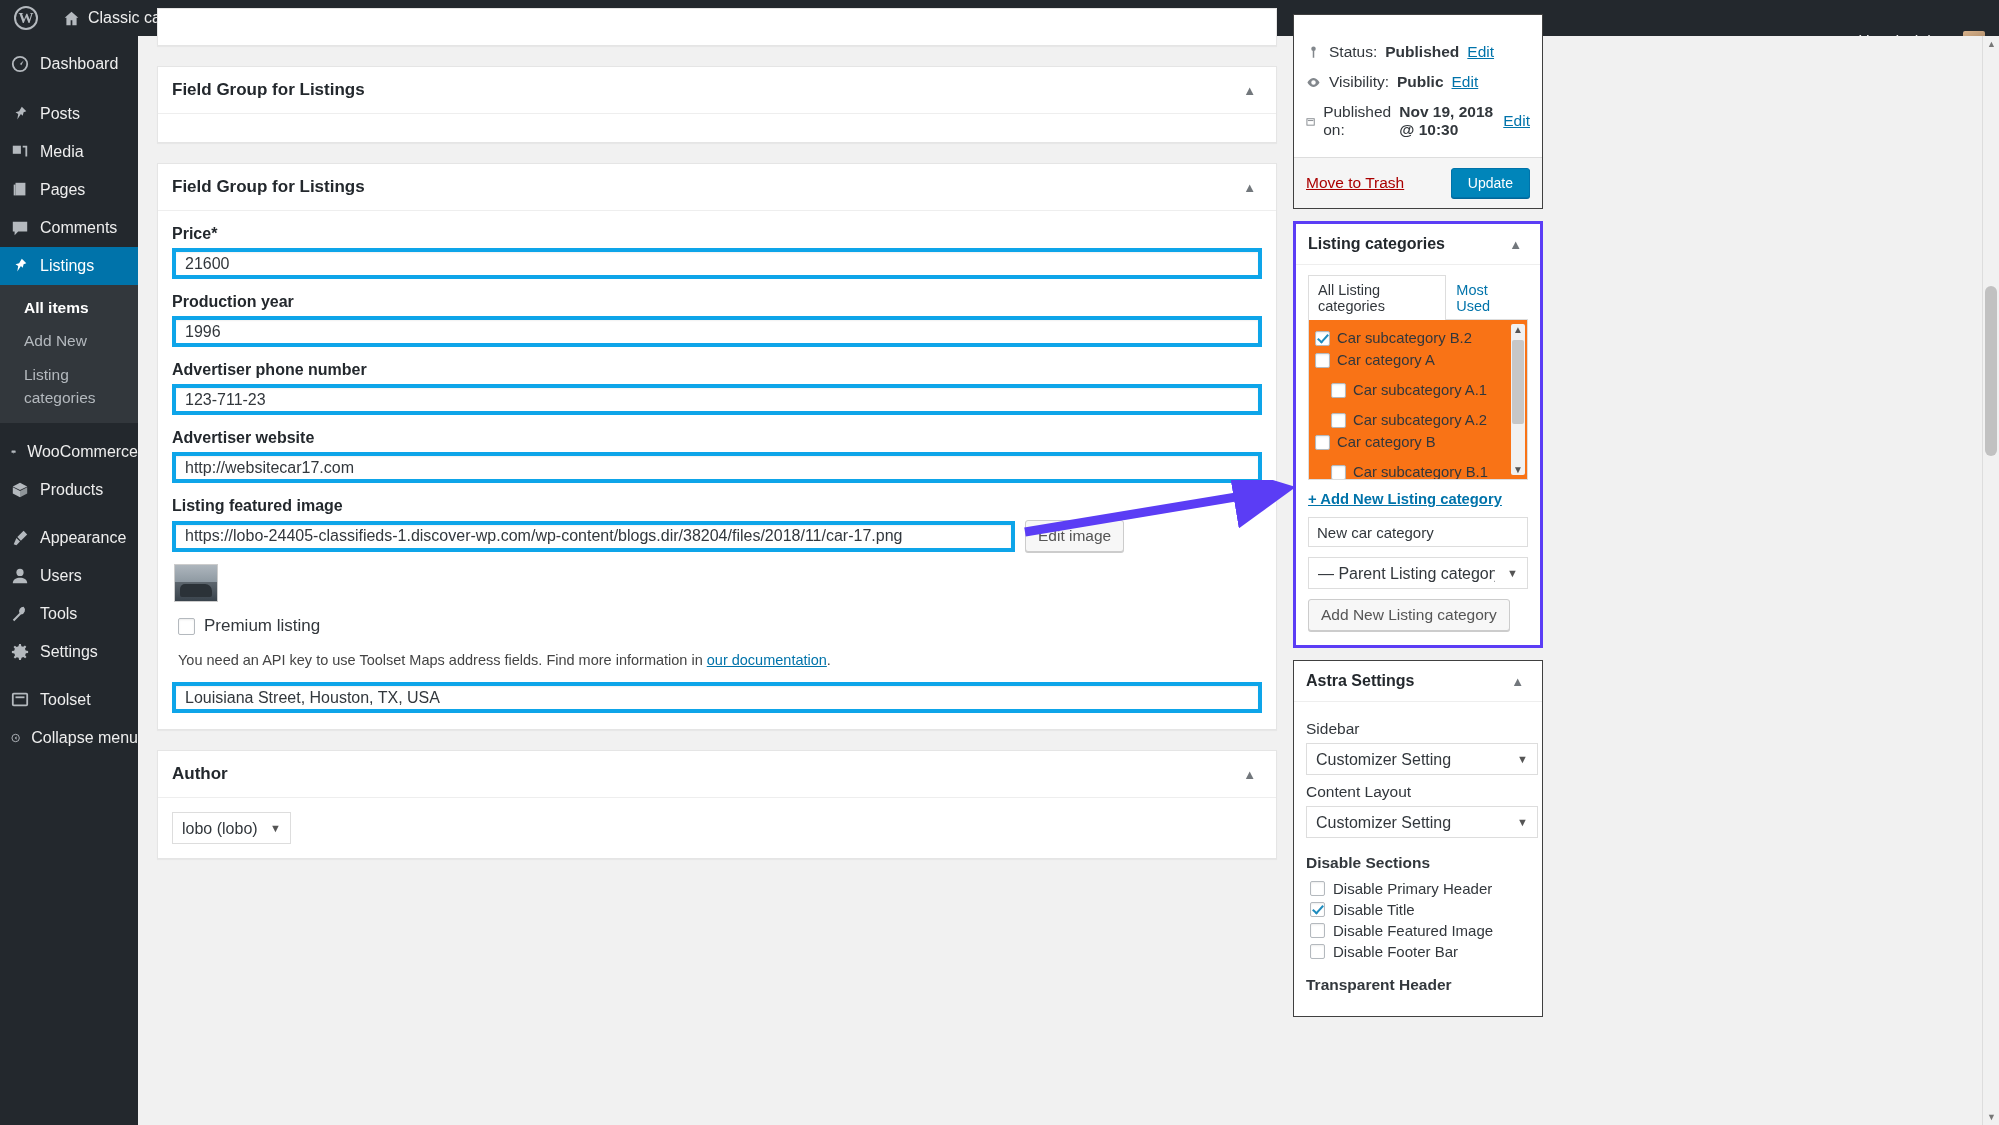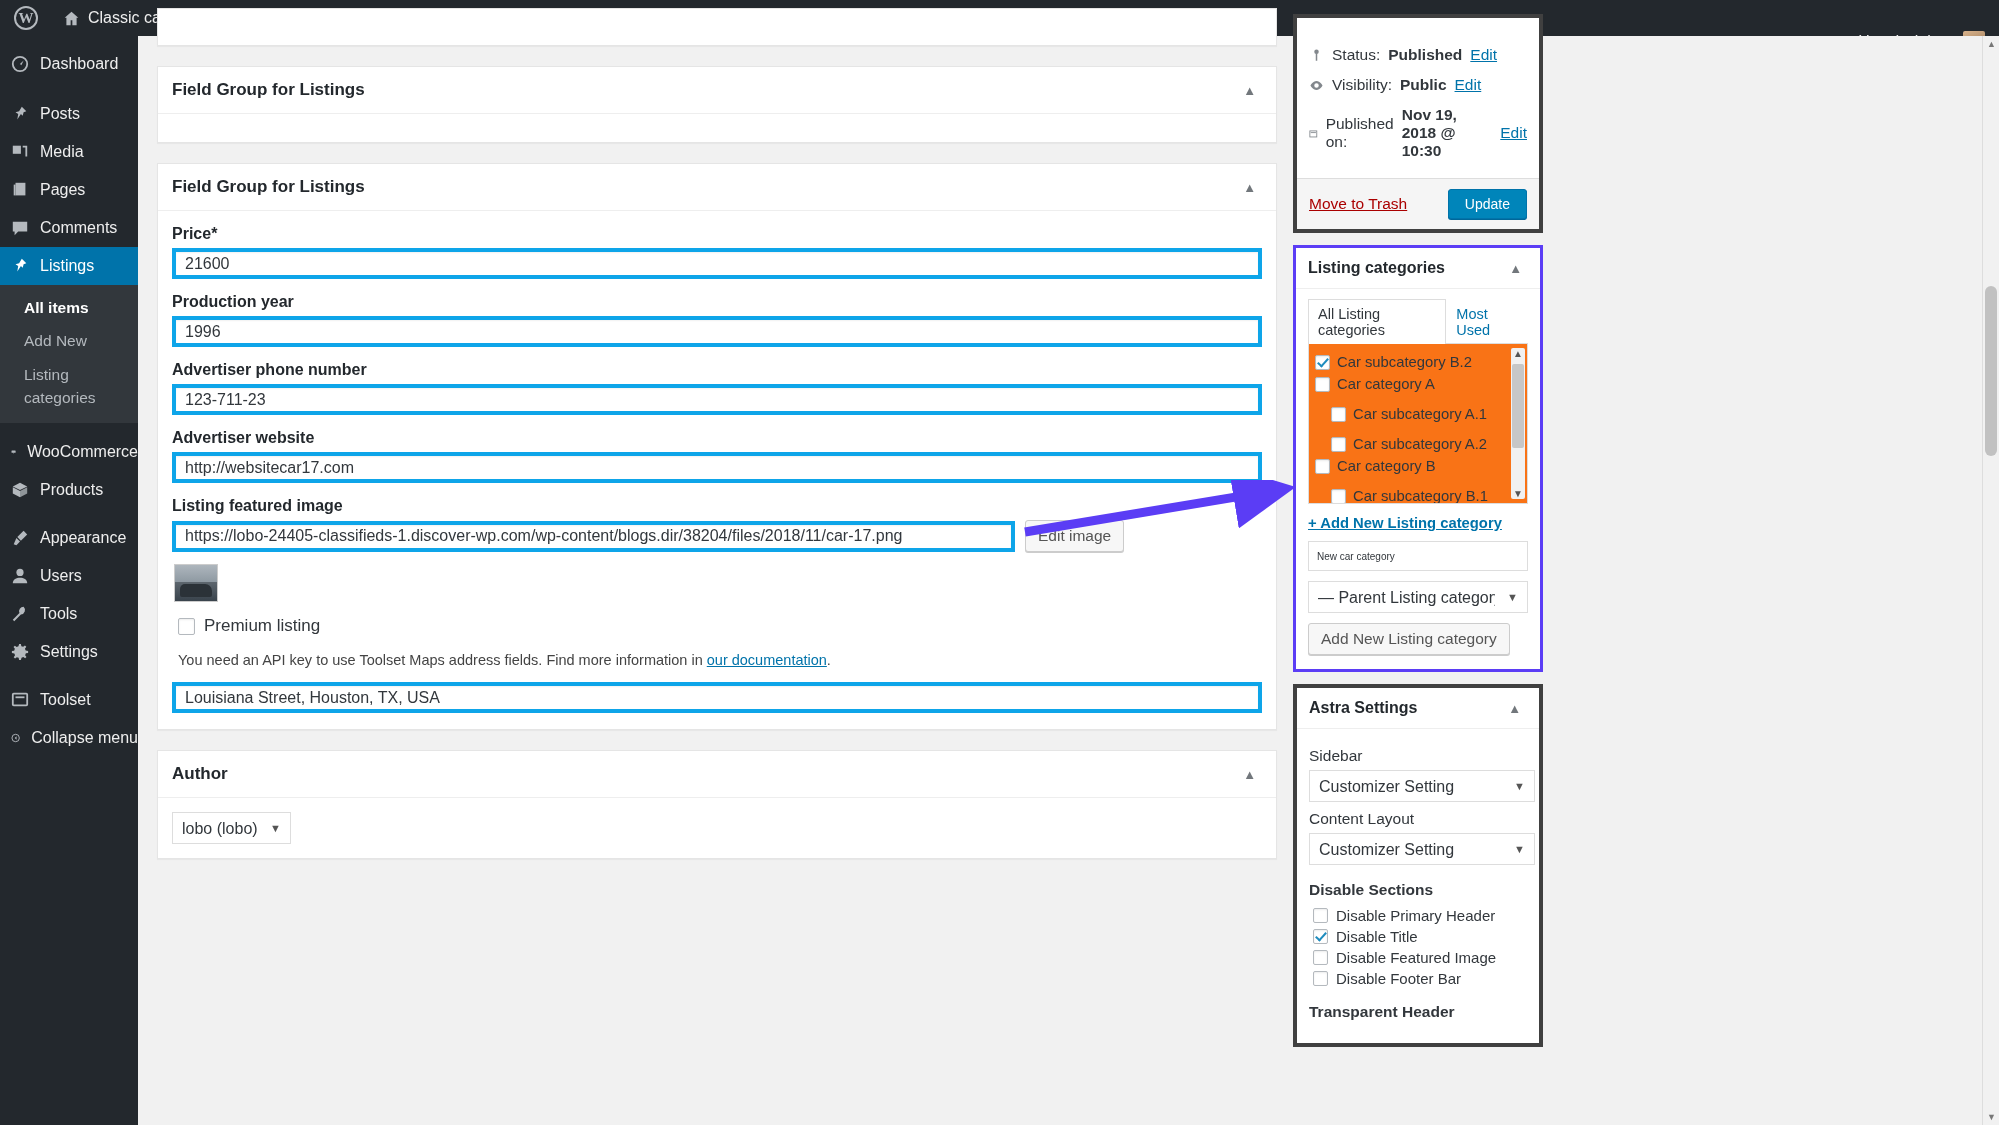--- a/index.html
+++ b/index.html
@@ -123,21 +123,21 @@
   }
   .caret{
     position:absolute; right:10px; top:50%; transform:translateY(-50%);
     font-size:11px; color:#555; pointer-events:none;
   }
 
   
   #sidecol{
     position:absolute; left:1155px; top:0; width:250px;
   }
-  .side-box{ background:#fff; border:4px solid #404040; margin-bottom:12px; }
+  .side-box{ background:#fff; border:1px solid #404040; margin-bottom:12px; }
   .side-head{
     display:flex; align-items:center; justify-content:space-between;
     padding:11px 12px; border-bottom:1px solid #eee;
     font-weight:bold; font-size:16px; color:#23282d;
   }
   .publish-rows{ padding:4px 12px 12px 12px; }
   .prow{ display:flex; align-items:center; gap:8px; padding:6px 0; font-size:15.5px; color:#32373c;}
   .prow b{ font-weight:bold; }
   .prow a{ color:#0073aa; }
   .publish-foot{
@@ -169,21 +169,21 @@
   .cbx-sm.checked:after{ left:4px; top:0px; width:4px; height:9px; border-width:0 2px 2px 0;}
   .scrollbar{
     position:absolute; right:2px; top:4px; width:14px; bottom:4px;
     background:#f1f1f1; border-radius:2px;
   }
   .scroll-thumb{ position:absolute; left:1px; top:16px; width:12px; height:84px; background:#c7c7c7; border-radius:2px;}
   .scroll-arrow{ position:absolute; left:2px; font-size:10px; color:#555; }
   .add-link{ display:block; margin:11px 0 10px 0; font-size:14.8px; color:#0073aa; font-weight:bold; }
   .cat-input{
     width:100%; height:30px; padding:3px 8px; border:1px solid #ddd;
-    font-size:10px; margin-bottom:10px; font-family:"Liberation Sans", sans-serif; color:#32373c;
+    font-size:15px; margin-bottom:10px; font-family:"Liberation Sans", sans-serif; color:#32373c;
   }
   .cat-sel{ width:100%; }
   .astra-body{ padding:10px 4px 14px 12px; }
   .astra-label{ font-size:15.5px; margin:8px 0 5px 0; color:#32373c;}
   .astra-sel{ width:100%; }
   .astra-group-title{ font-weight:bold; font-size:15.5px; margin:16px 0 8px 0; }
   .astra-cb{ display:flex; align-items:center; gap:8px; margin:4px 0 4px 4px; font-size:15px;}
 
   
   #pagescroll{

